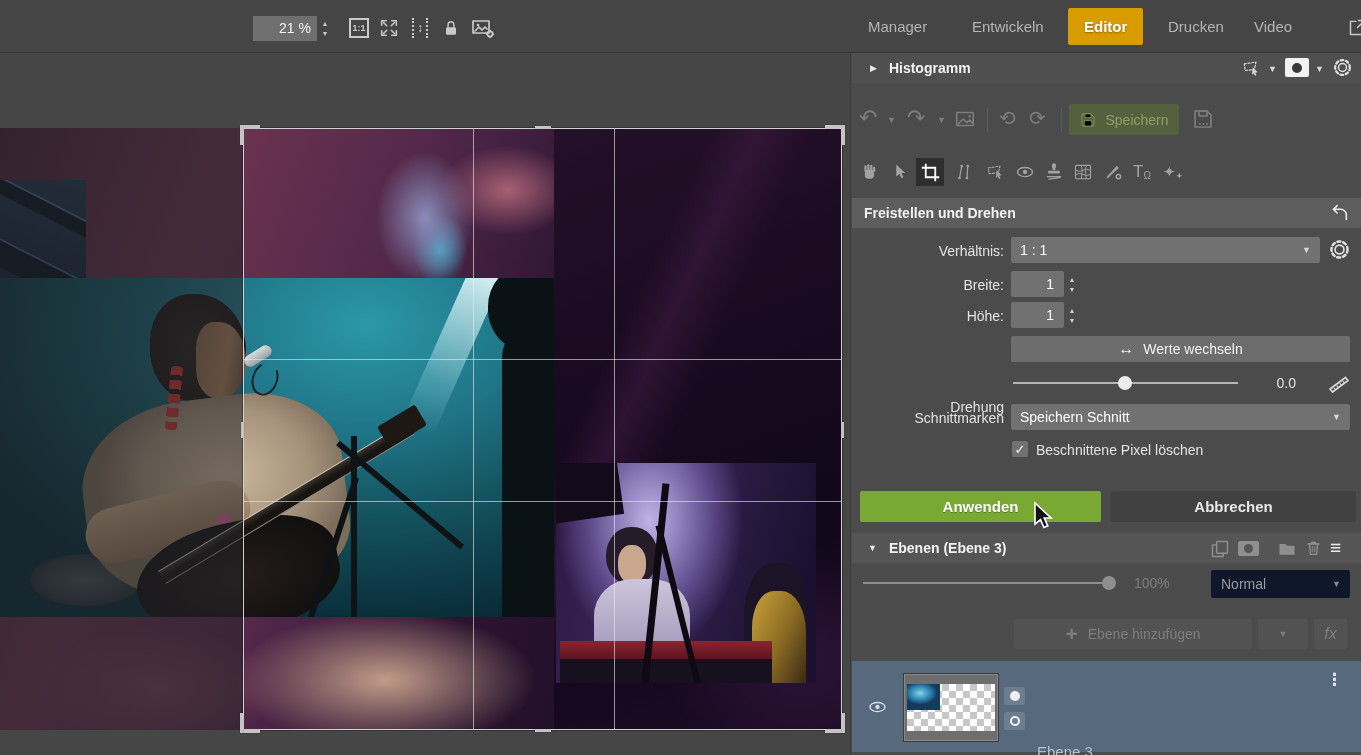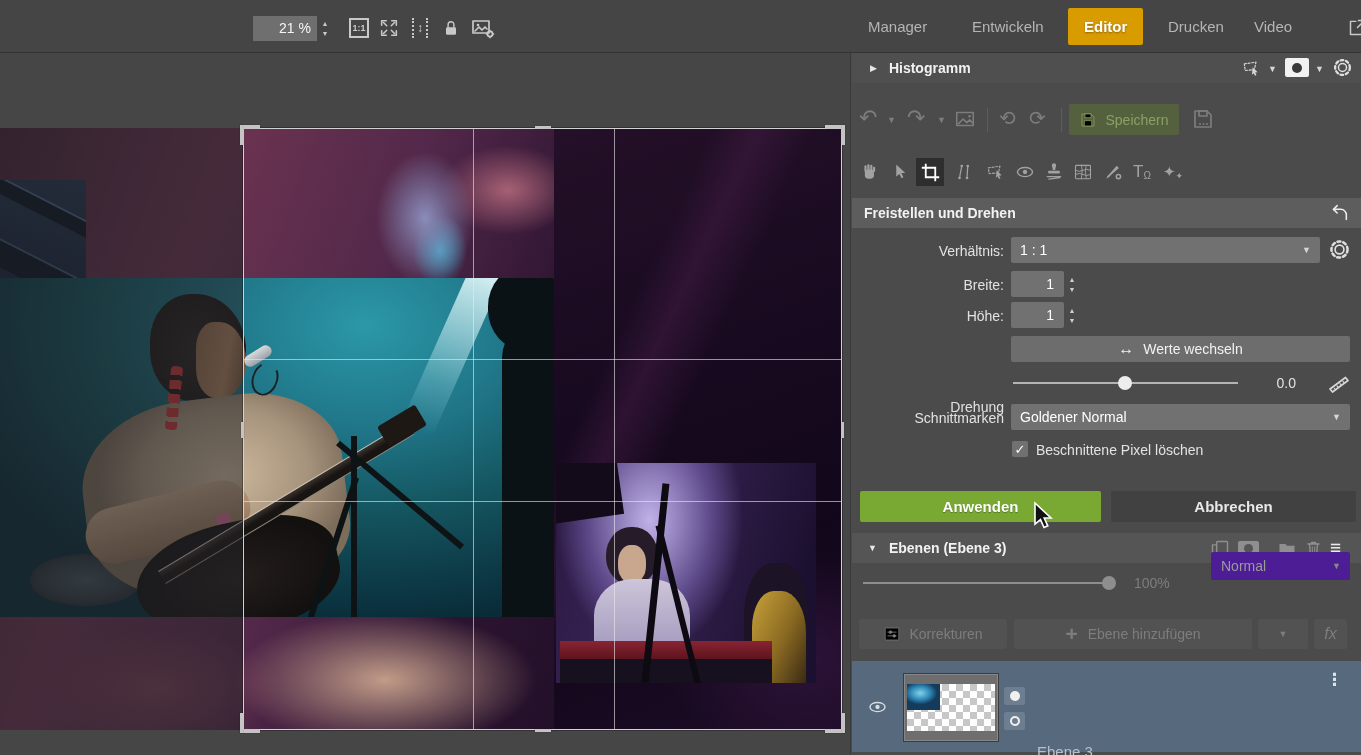--- a/index.html
+++ b/index.html
@@ -369,21 +369,21 @@
     <div class="abs lbl" style="left:395px;top:322px;width:50px;">0.0</div>
     <div class="abs ic" style="left:476px;top:317px;color:#d6d6d6;">
       <svg width="24" height="24" viewBox="0 0 24 24">
         <path d="M3 19 L18.5 7.5 l2.5 3 L5.5 22 Z"></path>
         <path d="M7 18 l1.2 1.5 M10 15.8 l1.2 1.5 M13 13.6 l1.2 1.5 M16 11.4 l1.2 1.5" stroke-width="1.1"></path>
       </svg>
     </div>
 
     <div class="abs lbl" style="left:0;top:357px;width:153px;">Schnittmarken</div>
     <div class="abs field" style="left:160px;top:351px;width:339px;height:26px;padding-left:9px;">
-      <span>Goldener Normal</span>
+      <span>Speichern Schnitt</span>
       <span class="caret" style="position:absolute;right:9px;">▼</span>
     </div>
 
     <div class="abs" style="left:161px;top:388px;width:16px;height:16px;background:#717171;border-radius:2px;color:#fff;
          font-size:13px;display:flex;align-items:center;justify-content:center;">
       <span>✓</span>
     </div>
     <div class="abs" style="left:185px;top:389px;font-size:14px;">Beschnittene Pixel löschen</div>
 
     <div class="abs btn" style="left:260px;top:438px;width:245px;height:31px;background:#414141;color:#e8e8e8;font-weight:bold;font-size:15px;">Abbrechen</div>
@@ -412,34 +412,25 @@
             <path d="M7 7 l1 13 h8 l1 -13"></path>
           <path d="M10.5 10.5 v6.5 M13.5 10.5 v6.5" stroke-width="1.2"></path>
         </svg>
       </div>
       <div style="position:absolute;left:478px;top:7px;font-size:19px;font-weight:bold;color:#e8e8e8;line-height:16px;">≡</div>
     </div>
 
     <div class="abs" style="left:12px;top:529px;width:246px;height:2px;background:#8e8e8e;"></div>
     <div class="abs" style="left:251px;top:523px;width:14px;height:14px;border-radius:50%;background:#8e8e8e;"></div>
     <div class="abs disabled" style="left:283px;top:522px;font-size:14px;">100%</div>
-    <div class="abs field disabled" style="left:360px;top:499px;width:139px;height:28px;background:#4c1d95;color:#9a9a9a;padding-left:10px;">
+    <div class="abs field disabled" style="left:360px;top:517px;width:139px;height:28px;background:#0f172a;color:#9a9a9a;padding-left:10px;">
       <span>Normal</span>
       <span class="caret" style="position:absolute;right:9px;color:#888;">▼</span>
     </div>
 
-    <div class="abs btn disabled" style="left:8px;top:566px;width:148px;height:30px;background:#525252;gap:8px;">
-      <svg class="ic" width="18" height="18" viewBox="0 0 24 24" style="stroke:#7d7d7d;">
-        <rect x="3" y="4" width="18" height="16" rx="1"></rect>
-        <path d="M6 9.5 h12 M6 14.5 h12" stroke-width="1.2"></path>
-        <circle class="f" cx="10" cy="9.5" r="1.7" style="fill:#7d7d7d;"></circle>
-          <circle class="f" cx="15" cy="14.5" r="1.7" style="fill:#7d7d7d;"></circle>
-      </svg>
-      <span>Korrekturen</span>
-    </div>
     <div class="abs btn disabled" style="left:163px;top:566px;width:238px;height:30px;background:#525252;gap:10px;">
       <span style="font-size:21px;font-weight:bold;">+</span>
       <span>Ebene hinzufügen</span>
     </div>
     <div class="abs btn disabled" style="left:407px;top:566px;width:50px;height:30px;background:#525252;">
       <span class="caret" style="color:#7d7d7d;">▼</span>
     </div>
     <div class="abs btn disabled" style="left:463px;top:566px;width:33px;height:30px;background:#525252;font-style:italic;font-size:16px;">fx</div>
 
     <div class="abs layerrow" style="left:1px;top:608px;width:510px;height:91px;">

